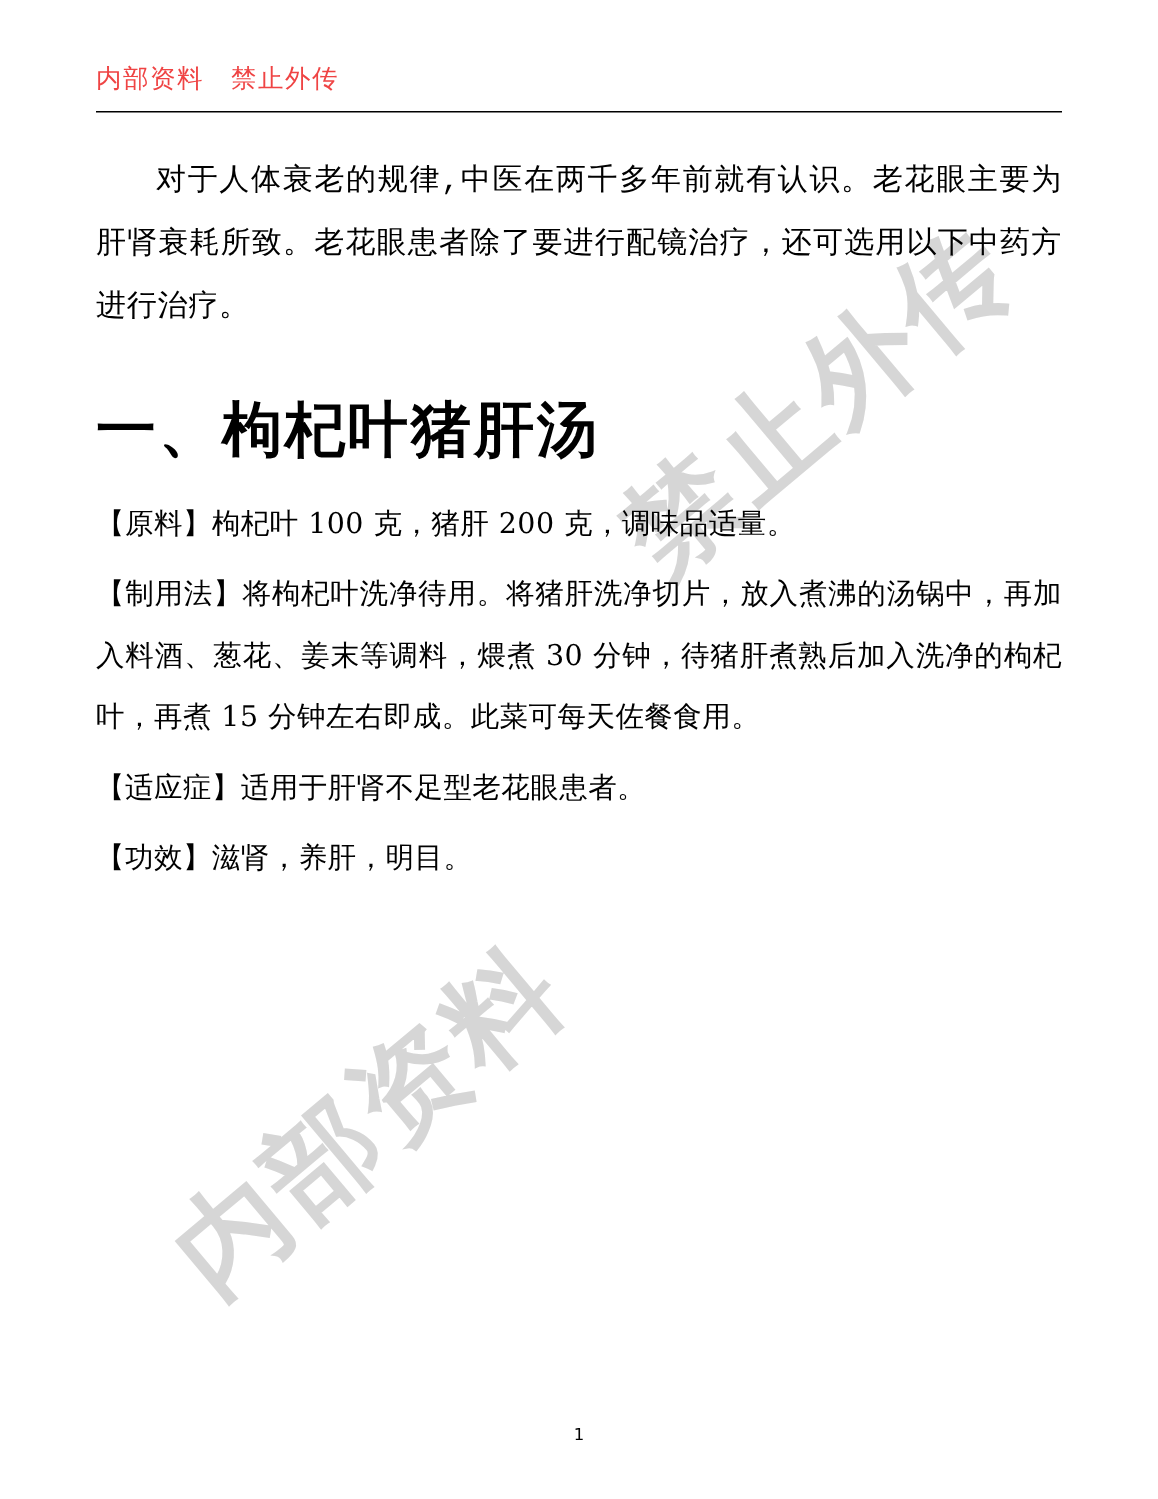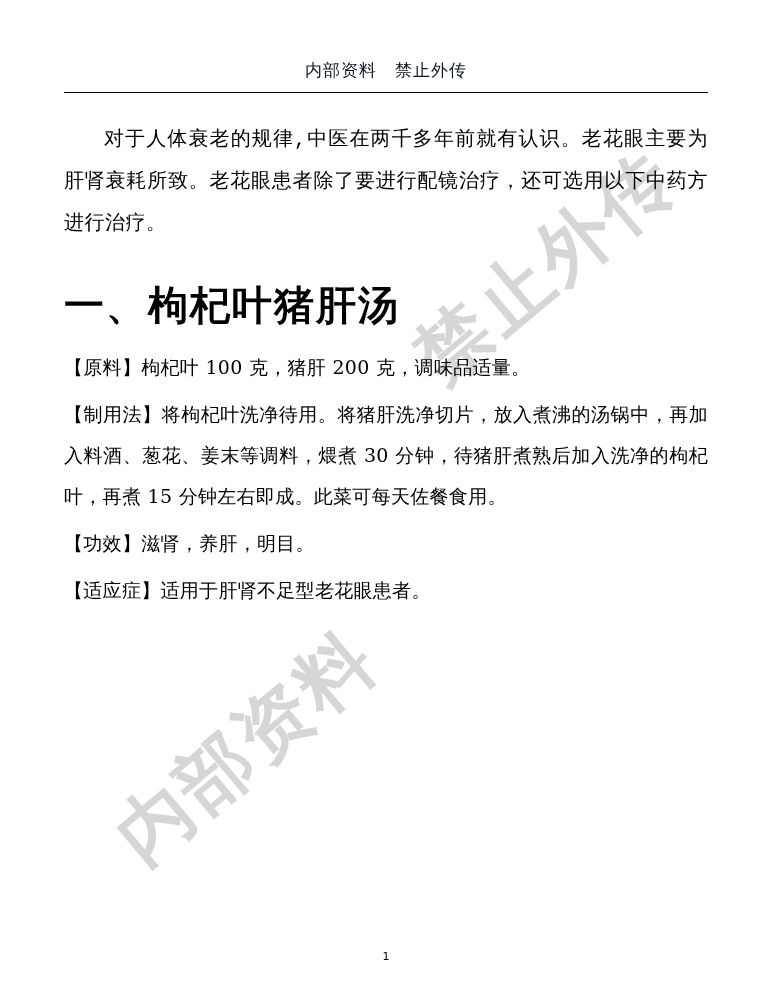--- a/index.html
+++ b/index.html
@@ -52,26 +52,25 @@
     transform: rotate(-40deg);
     transform-origin: left top;
   }
   .content {
     position: relative;
     z-index: 10;
     padding: 0 64px;
     box-sizing: border-box;
   }
   .doc-header {
-    text-align: center;
     font-family: "DejaVu Sans", "Liberation Sans", sans-serif;
     font-size: 17px;
-    padding-top: 59px;
+    padding-top: 41px;
     letter-spacing: 1px;
-    color: #0f172a;
+    color: #ef4444;
   }
   .header-rule {
     border-bottom: 1px solid #000000;
     margin: 10px 0 0 0;
     width: 100%;
   }
   .intro {
     margin-top: 26px;
     font-size: 20px;
     line-height: 42px;
@@ -123,21 +122,21 @@
   <div class="content">
 
     <div class="doc-header">内部资料　禁止外传</div>
     <div class="header-rule"></div>
 
     <p class="intro">对于人体衰老的规律,中医在两千多年前就有认识。老花眼主要为肝肾衰耗所致。老花眼患者除了要进行配镜治疗，还可选用以下中药方进行治疗。</p>
 
     <h1 class="section-title">一、枸杞叶猪肝汤</h1>
     <p class="para">【原料】枸杞叶 100 克，猪肝 200 克，调味品适量。</p>
     <p class="para">【制用法】将枸杞叶洗净待用。将猪肝洗净切片，放入煮沸的汤锅中，再加入料酒、葱花、姜末等调料，煨煮 30 分钟，待猪肝煮熟后加入洗净的枸杞叶，再煮 15 分钟左右即成。此菜可每天佐餐食用。</p>
+    <p class="para">【适应症】适用于肝肾不足型老花眼患者。</p>
     <p class="para">【功效】滋肾，养肝，明目。</p>
-    <p class="para">【适应症】适用于肝肾不足型老花眼患者。</p>
 
 
   </div>
 
   <div class="page-number">1</div>
 
 </div>
 
 </body></html>

